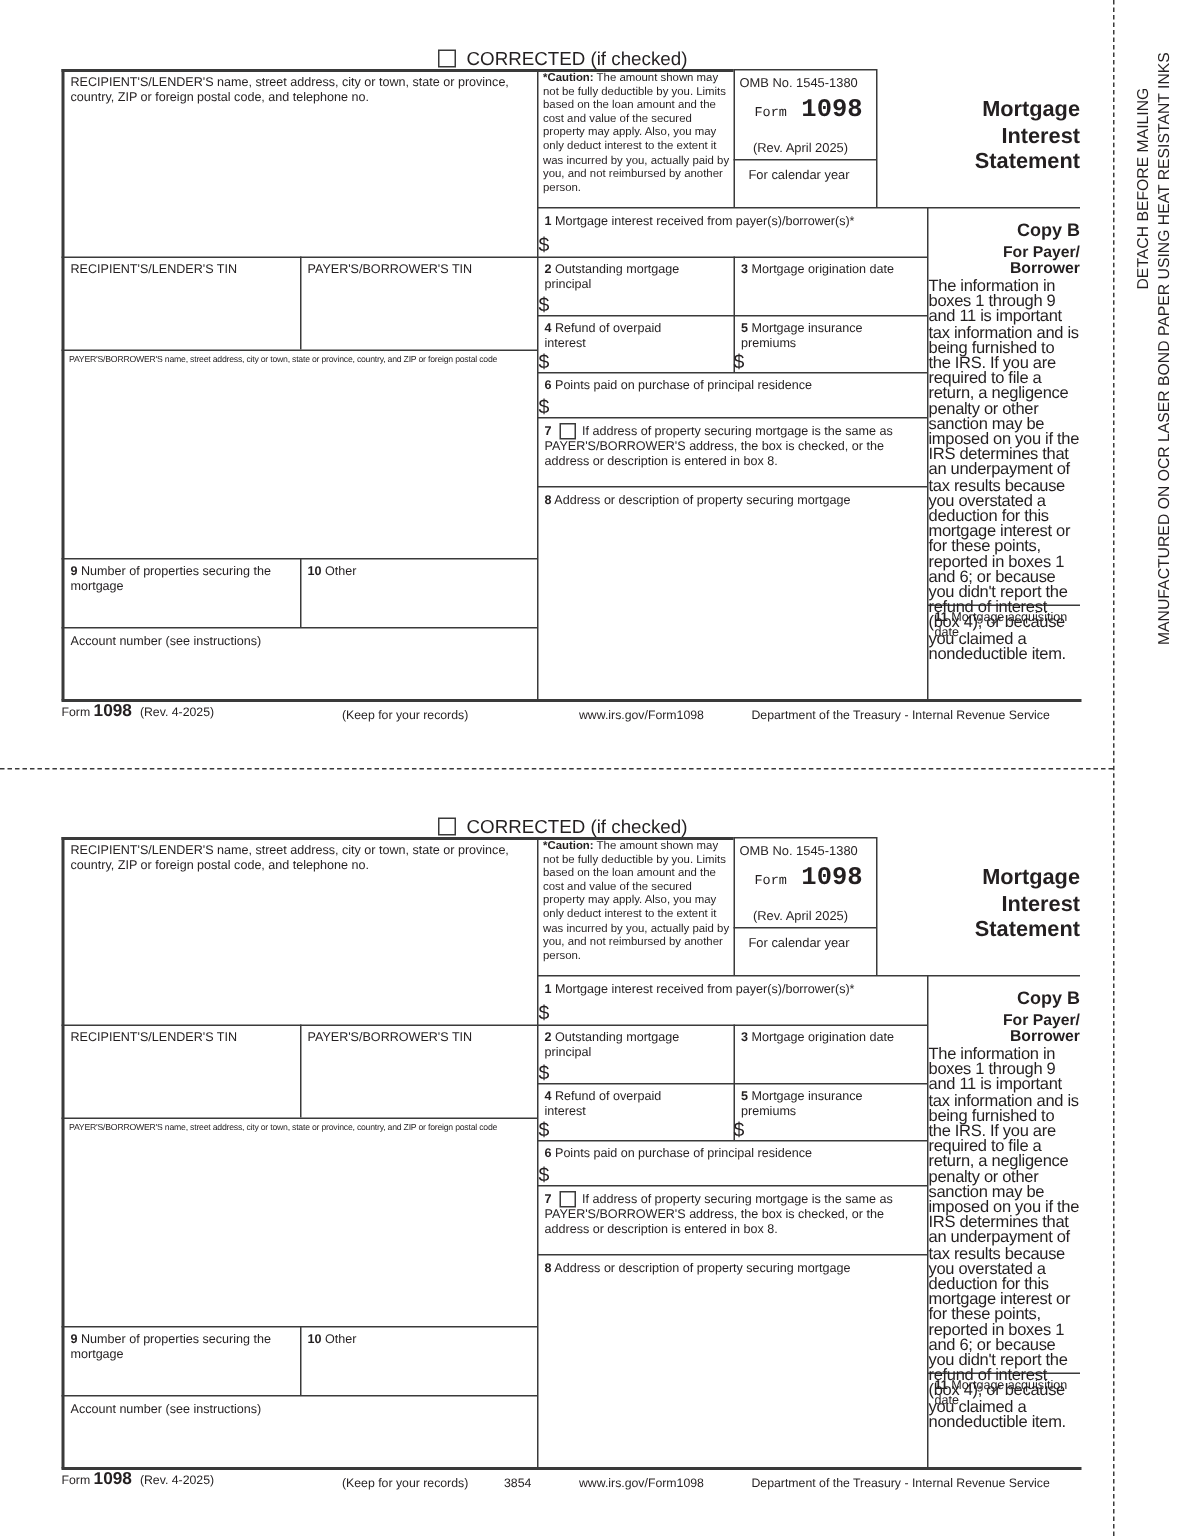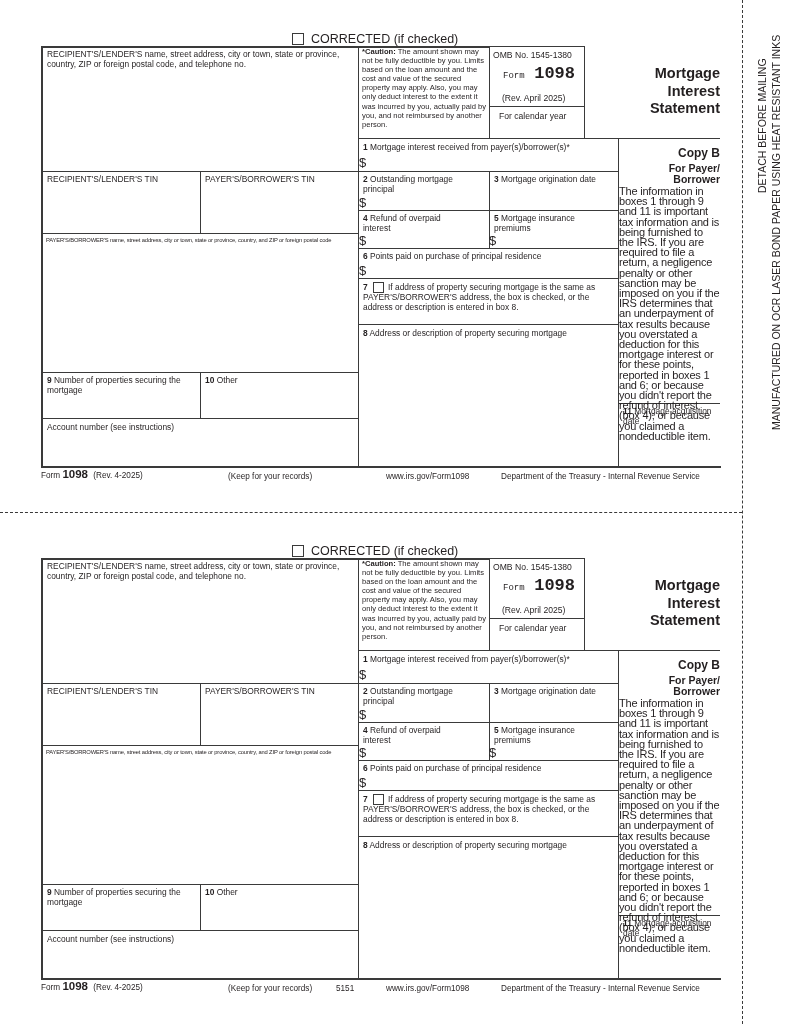--- a/index.html
+++ b/index.html
@@ -257,16 +257,16 @@
 
   <div class="lbl" style="left:623px; top:406px; width:90px;"><b>11</b><span> Mortgage acquisition date</span></div>
   <input class="field" style="left: 623px; top: 434px; width: 92px; height: 26px;">
 
   <div class="footer" style="left:41px; top:469px;">
     <span>Form</span>
     <span class="f1098">1098</span>
     <span style="margin-left:3px;">(Rev. 4-2025)</span>
   </div>
   <div class="footer" style="left:228px; top:471px;">(Keep for your records)</div>
-  <div class="footer" style="left:336px; top:471px;">5151</div>
+  <div class="footer" style="left:336px; top:471px;">3854</div>
   <div class="footer" style="left:386px; top:471px;">www.irs.gov/Form1098</div>
   <div class="footer" style="left:501px; top:471px;">Department of the Treasury - Internal Revenue Service</div>
 </div>
 
 </body></html>

